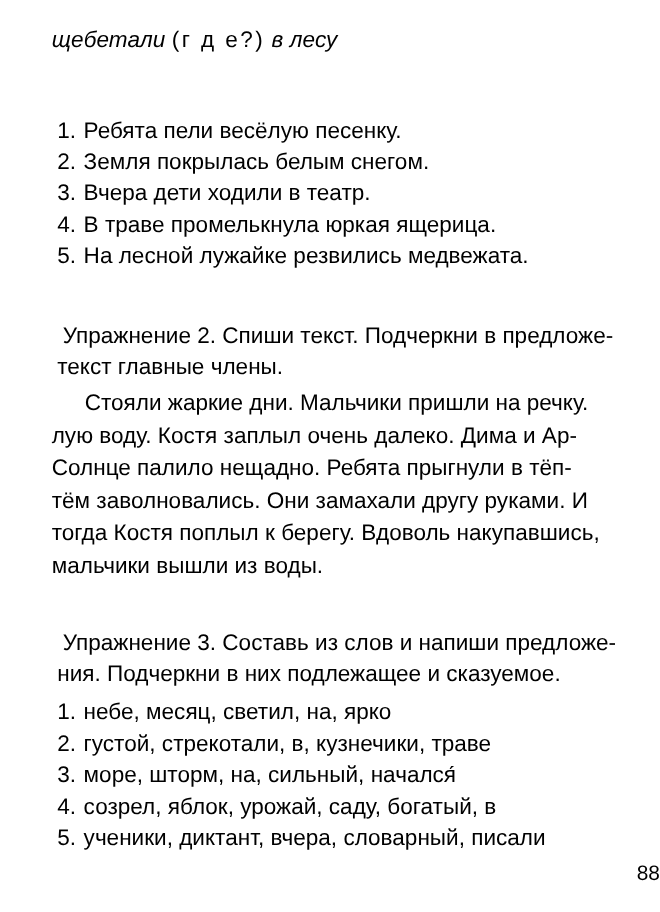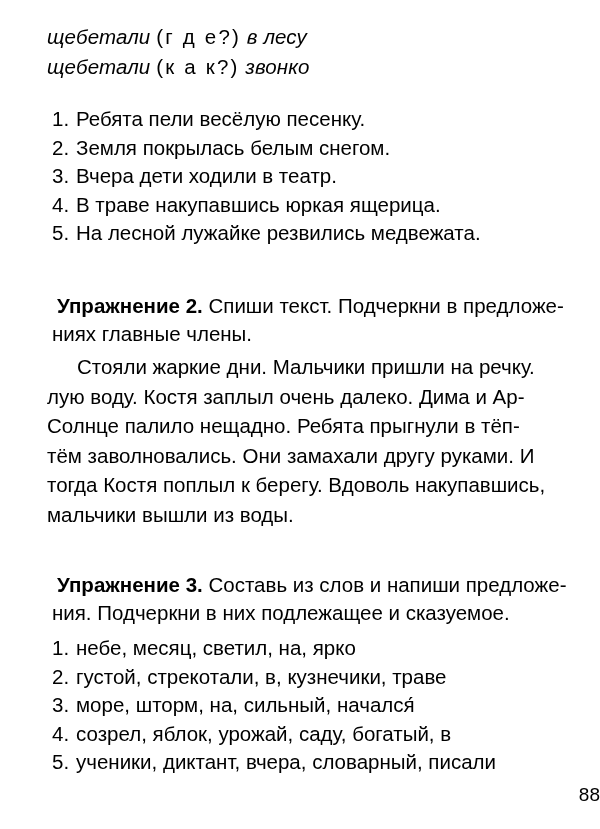--- a/index.html
+++ b/index.html
@@ -87,21 +87,21 @@
   .exercise-3 { top: 571px; }
 
   .ex-head {
     font-size: 20.5px;
     line-height: 27.5px;
     text-align: justify;
     text-indent: 5px;
     margin: 0;
   }
   .ex-head b {
-    font-weight: bold;
+    font-weight: normal;
   }
   
   .jline {
     display: block;
     white-space: nowrap;
   }
   .jline.indent { padding-left: 5px; }
   .jline.para-indent { padding-left: 30px; }
 
   .ex-body {
@@ -126,54 +126,51 @@
 </style>
 </head>
 <body>
 
 <div class="page">
 
   <div class="example-block">
     <div class="example-line">
       <span>щебетали</span><span> </span><span class="q">(г д е?)</span><span> </span><span>в лесу</span>
     </div>
-    <div class="example-line">
-      <span>щебетали</span><span> </span><span class="q">(к а к?)</span><span> </span><span>звонко</span>
-    </div>
   </div>
 
   <ol class="num-list num-list-1">
     <li class="num-item">
       <span class="marker">1.</span>
       <span class="itext">Ребята пели весёлую песенку.</span>
     </li>
     <li class="num-item">
       <span class="marker">2.</span>
       <span class="itext">Земля покрылась белым снегом.</span>
     </li>
     <li class="num-item">
       <span class="marker">3.</span>
       <span class="itext">Вчера дети ходили в театр.</span>
     </li>
     <li class="num-item">
       <span class="marker">4.</span>
-      <span class="itext">В траве накупавшись юркая ящерица.</span>
+      <span class="itext">В траве промелькнула юркая ящерица.</span>
     </li>
     <li class="num-item">
       <span class="marker">5.</span>
       <span class="itext">На лесной лужайке резвились медвежата.</span>
     </li>
   </ol>
 
   <div class="exercise exercise-2">
     <p class="ex-head">
       <span class="jline indent">
         <b>Упражнение 2.</b><span> </span><span>Спиши текст. Подчеркни в предложе-</span>
       </span>
-      <span class="jline">ниях главные члены.</span>
+      <span class="jline">текст главные члены.</span>
     </p>
   </div>
 
   <div class="ex-body">
     <span class="jline para-indent">Стояли жаркие дни. Мальчики пришли на речку.</span>
     <span class="jline">лую воду. Костя заплыл очень далеко. Дима и Ар-</span>
     <span class="jline">Солнце палило нещадно. Ребята прыгнули в тёп-</span>
     <span class="jline">тём заволновались. Они замахали другу руками. И</span>
     <span class="jline">тогда Костя поплыл к берегу. Вдоволь накупавшись,</span>
     <span class="jline">мальчики вышли из воды.</span>

